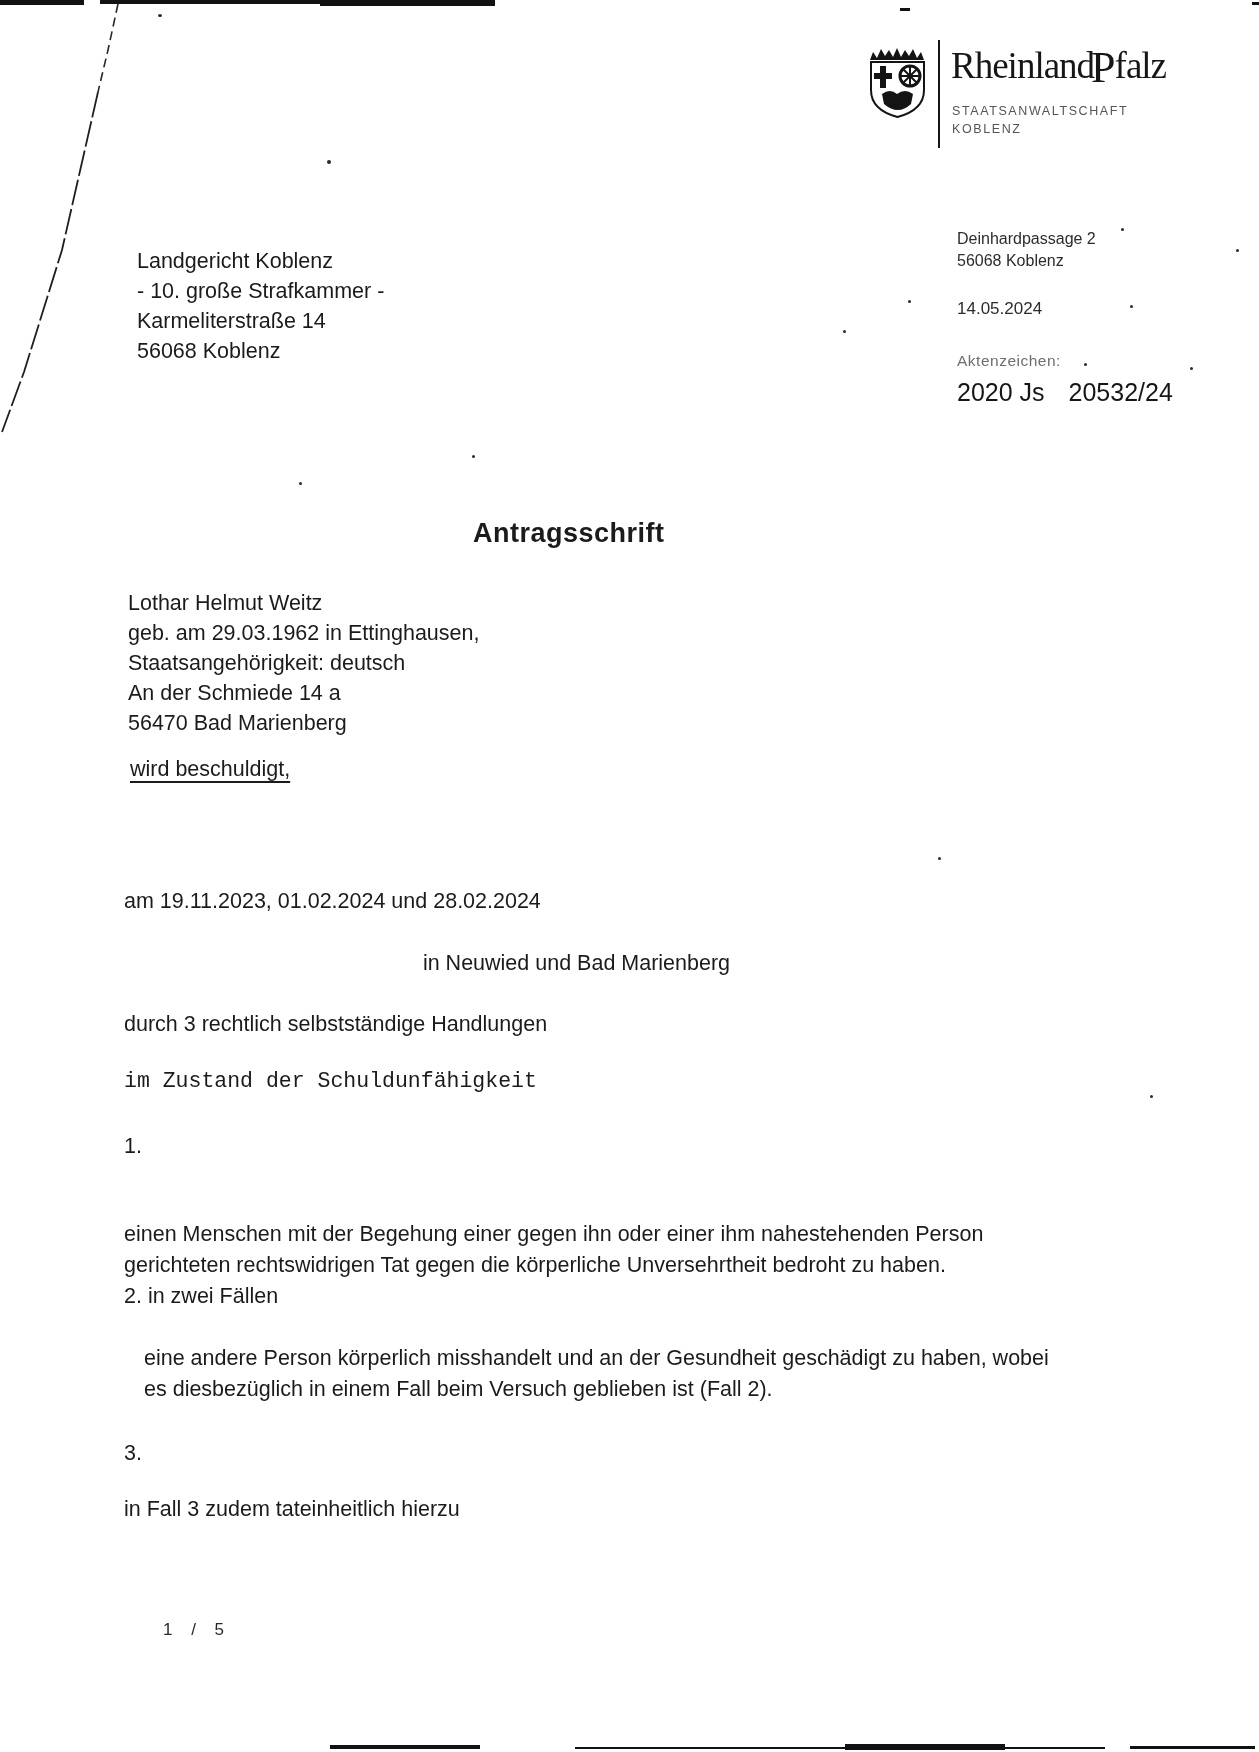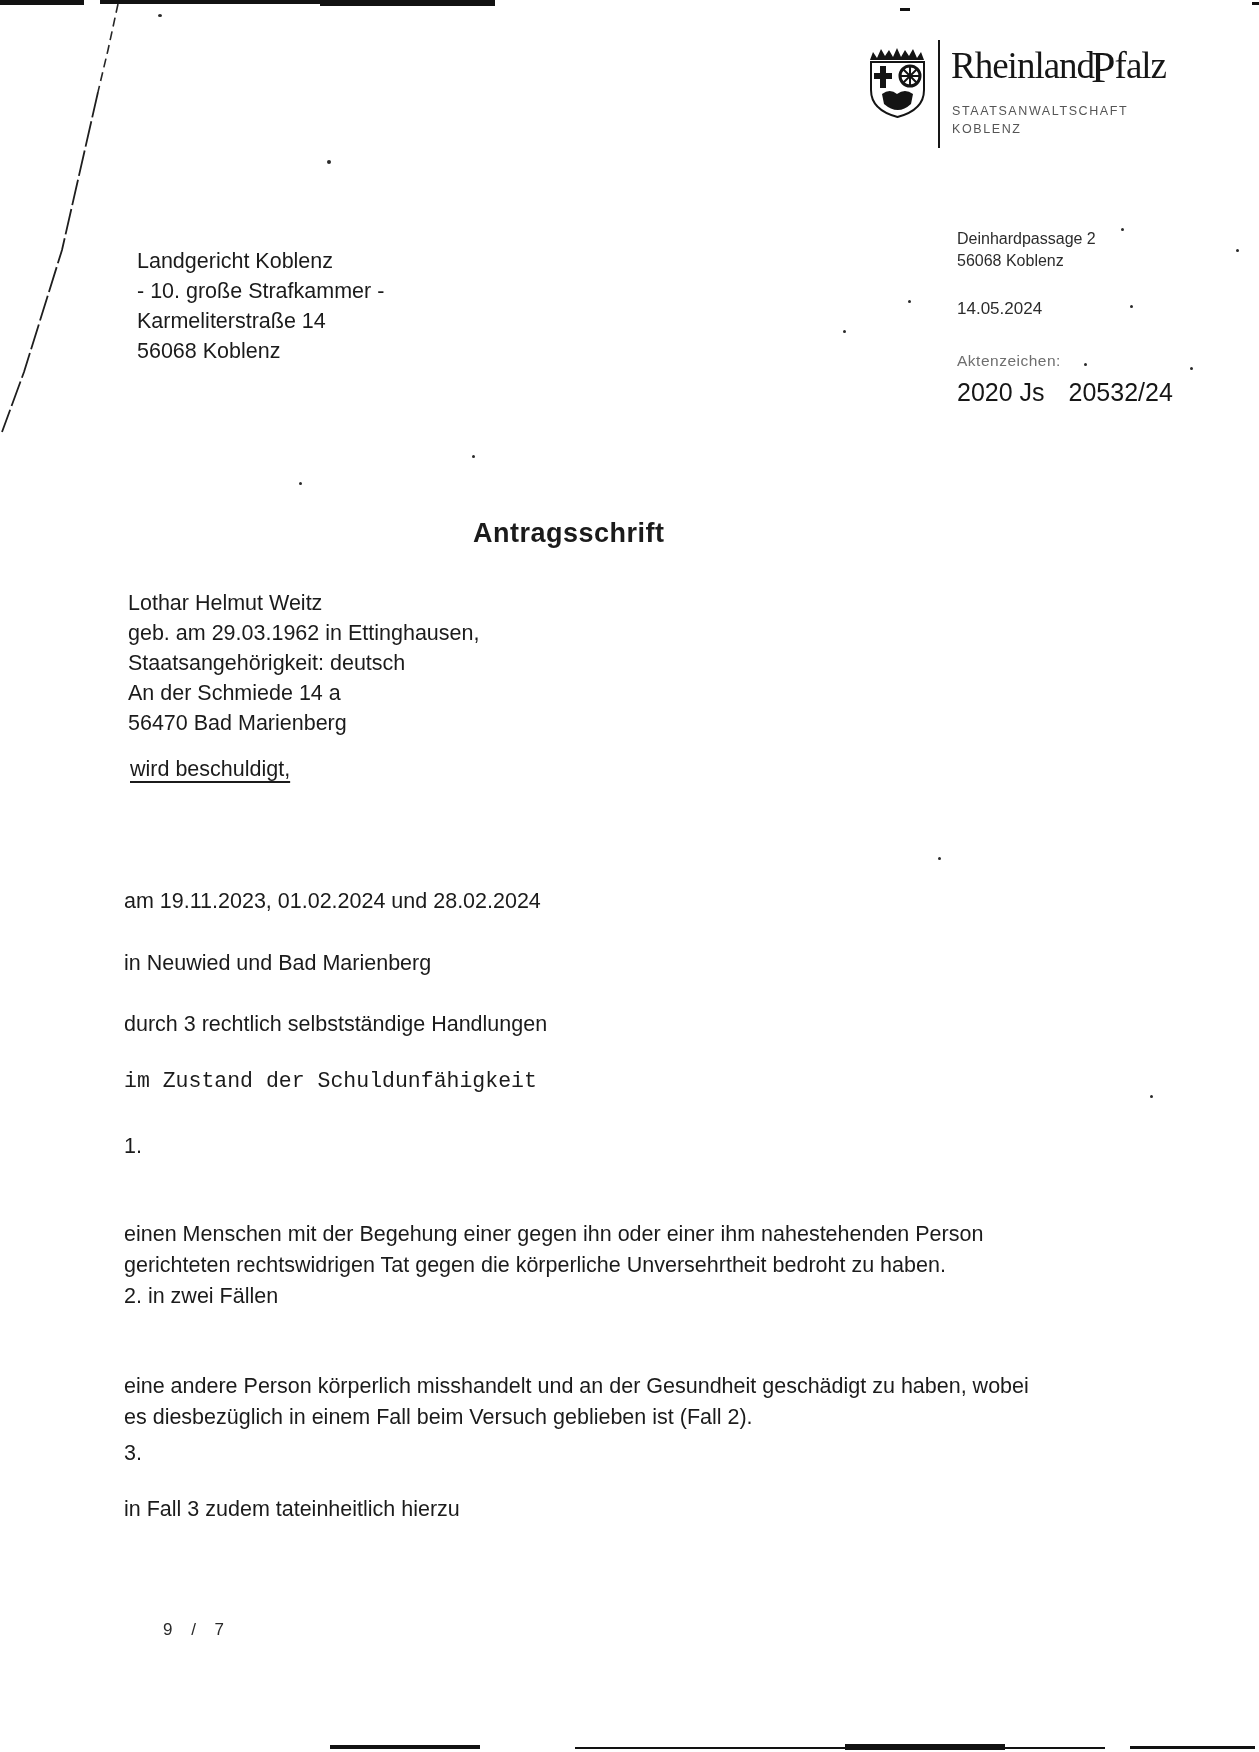--- a/index.html
+++ b/index.html
@@ -48,27 +48,27 @@
   .sender .aktz .gap{display:inline-block;width:24px;}
   
   .doc-title{
     position:absolute;left:473px;top:518px;
     font-size:27px;font-weight:bold;letter-spacing:0.5px;
   }
   .accused{position:absolute;left:128px;top:588px;font-size:21.5px;line-height:30px;}
   .intro{position:absolute;left:130px;top:757px;font-size:21.5px;text-decoration:underline;text-underline-offset:5px;}
   .para{position:absolute;left:124px;font-size:21.5px;line-height:31px;width:905px;}
   .p1{top:886px;}
-  .p2{top:948px;}
+  .p2{top:948px;text-align:center;}
   .p3{top:1009px;}
   .p4{top:1066px;font-family:Liberation Mono, monospace;}
   .c1n{top:1131px;}
   .c1t{top:1193px;margin-top:26px;}
   .c2n{top:1281px;}
-  .c2t{top:1371px;}
+  .c2t{top:1343px;margin-left:20px;}
   .c3n{top:1438px;}
   .c3t{top:1494px;}
   
   .page-num{
     position:absolute;left:163px;top:1620px;
     font-size:17px;color:#2a2a2a;word-spacing:10px;letter-spacing:2px;
   }
 </style>
 </head>
 <body>
@@ -162,15 +162,15 @@
 
   <div class="para c1n">1.</div>
   <div class="para c1t">einen Menschen mit der Begehung einer gegen ihn oder einer ihm nahestehenden Person gerichteten rechtswidrigen Tat gegen die körperliche Unversehrtheit bedroht zu haben.</div>
 
   <div class="para c2n">2. in zwei Fällen</div>
   <div class="para c2t">eine andere Person körperlich misshandelt und an der Gesundheit geschädigt zu haben, wobei es diesbezüglich in einem Fall beim Versuch geblieben ist (Fall 2).</div>
 
   <div class="para c3n">3.</div>
   <div class="para c3t">in Fall 3 zudem tateinheitlich hierzu</div>
 
-  <div class="page-num">9 / 7</div>
+  <div class="page-num">1 / 5</div>
 
 </div>
 
 </body></html>

